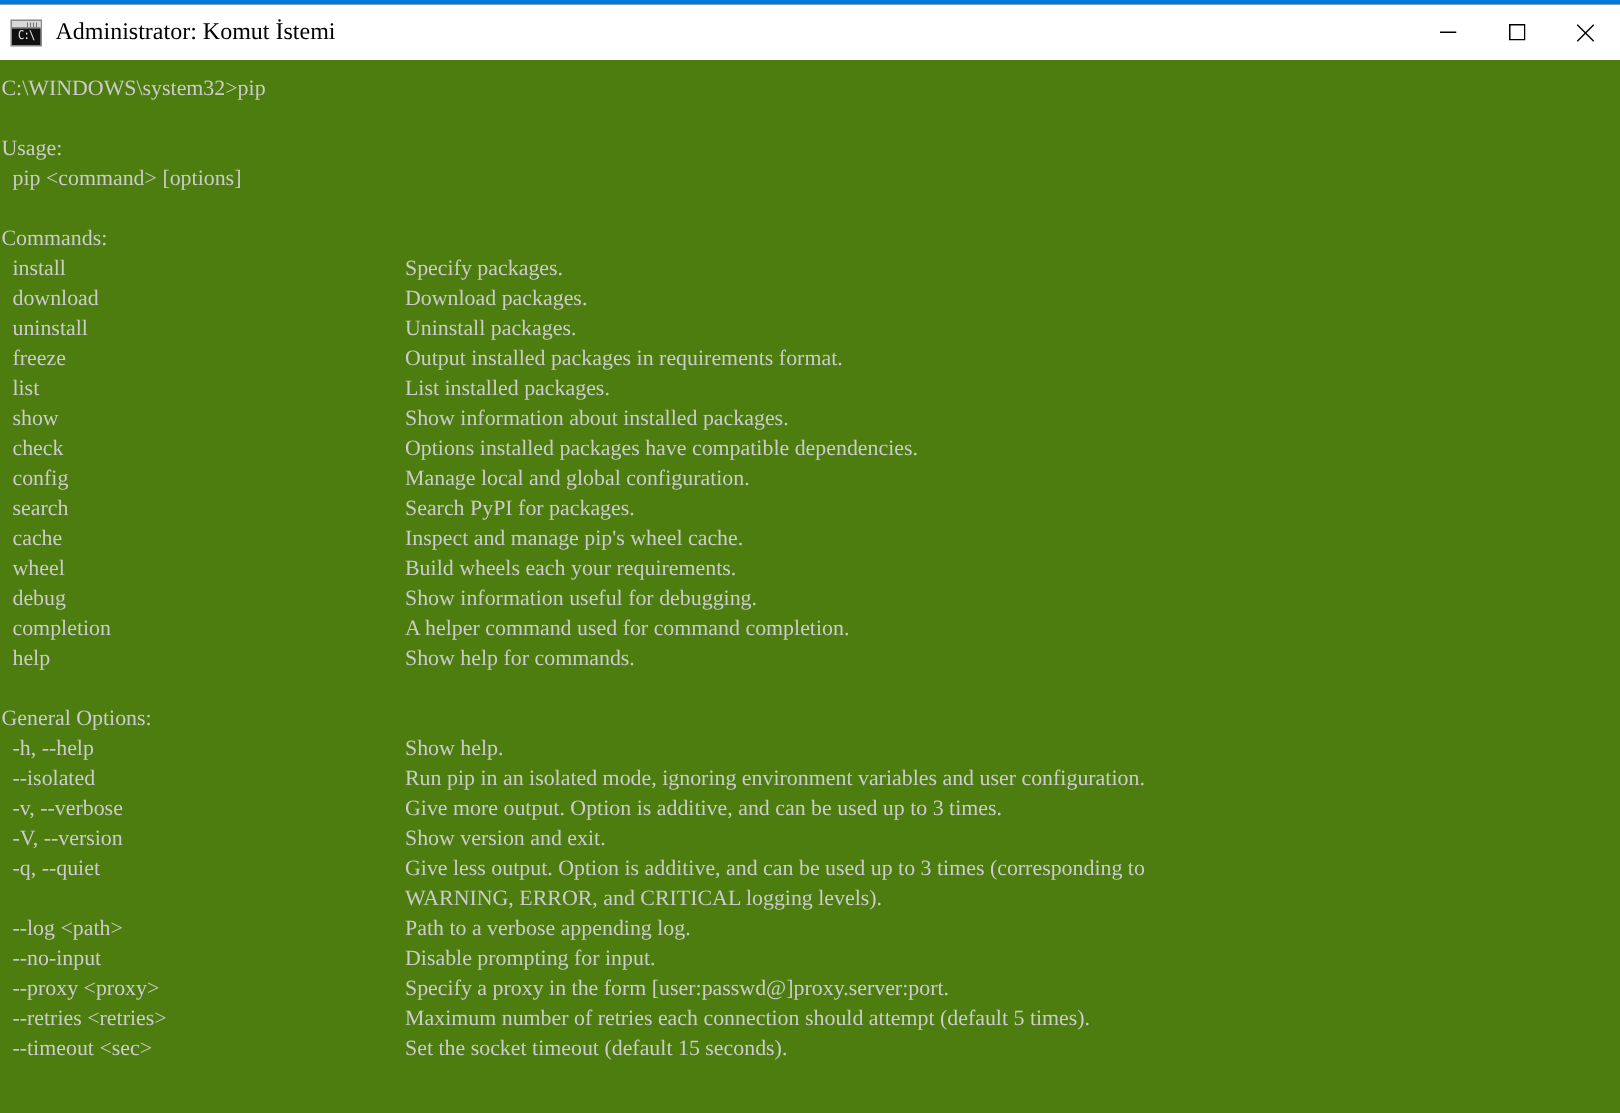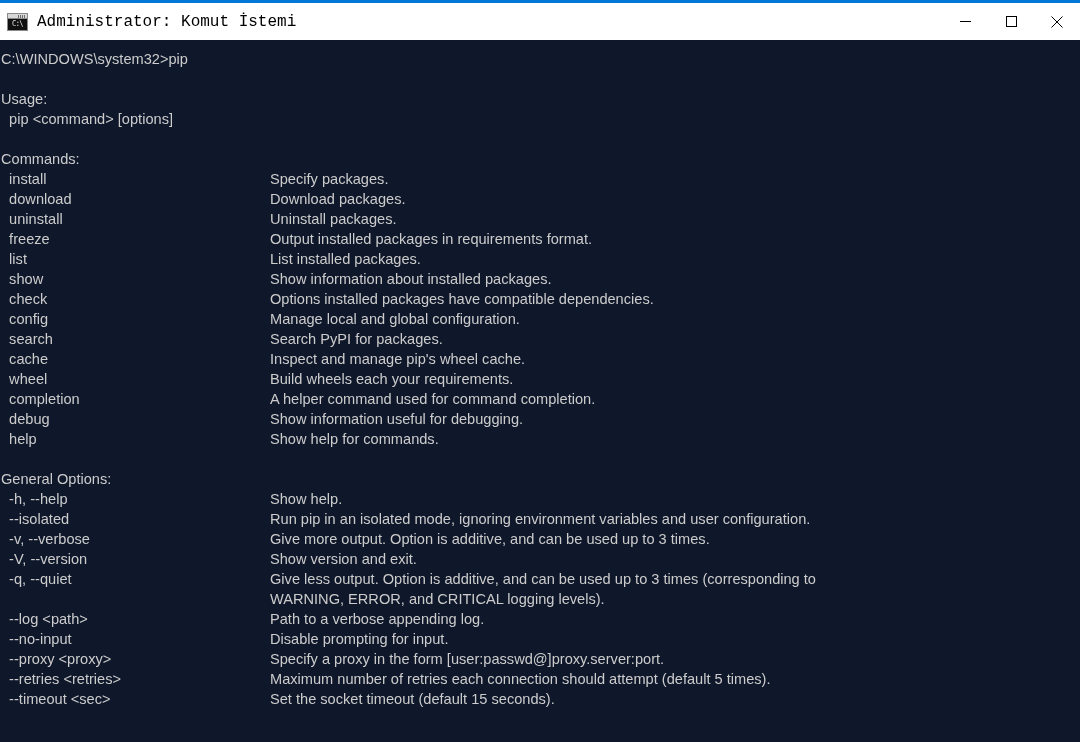--- a/index.html
+++ b/index.html
@@ -78,44 +78,44 @@
   }
   .cmd-icon .icon-prompt {
     color: #e8e8e8;
     font-family: "DejaVu Sans Mono", monospace;
     font-size: 7px;
     line-height: 1;
     letter-spacing: -0.5px;
     transform: scale(1, 1.15);
   }
   .title-text {
-    font-family: Liberation Mono, monospace;
+    font-family: Liberation Serif, serif;
     font-size: 16px;
     color: #000000;
     white-space: nowrap;
   }
   .window-controls {
     display: flex;
     height: 100%;
   }
   .ctrl {
     width: 46px;
     height: 100%;
     display: flex;
     align-items: center;
     justify-content: center;
     position: relative;
   }
   .ctrl svg { display: block; }
   
   .terminal {
     flex: 1 1 auto;
-    background: #0f172a;
+    background: #4d7c0f;
     color: #cccccc;
-    font-family: Liberation Sans, sans-serif;
+    font-family: Liberation Serif, serif;
     font-size: 14.6px;
     line-height: 20px;
     padding: 9px 0 0 0;
     overflow: hidden;
     position: relative;
   }
   .tline {
     height: 20px;
     white-space: pre;
     display: block;
@@ -194,22 +194,22 @@
         <div class="trow"><span class="col-name">  download</span><span class="col-desc">Download packages.</span></div>
         <div class="trow"><span class="col-name">  uninstall</span><span class="col-desc">Uninstall packages.</span></div>
         <div class="trow"><span class="col-name">  freeze</span><span class="col-desc">Output installed packages in requirements format.</span></div>
         <div class="trow"><span class="col-name">  list</span><span class="col-desc">List installed packages.</span></div>
         <div class="trow"><span class="col-name">  show</span><span class="col-desc">Show information about installed packages.</span></div>
         <div class="trow"><span class="col-name">  check</span><span class="col-desc">Options installed packages have compatible dependencies.</span></div>
         <div class="trow"><span class="col-name">  config</span><span class="col-desc">Manage local and global configuration.</span></div>
         <div class="trow"><span class="col-name">  search</span><span class="col-desc">Search PyPI for packages.</span></div>
         <div class="trow"><span class="col-name">  cache</span><span class="col-desc">Inspect and manage pip's wheel cache.</span></div>
         <div class="trow"><span class="col-name">  wheel</span><span class="col-desc">Build wheels each your requirements.</span></div>
+        <div class="trow"><span class="col-name">  debug</span><span class="col-desc">Show information useful for debugging.</span></div>
         <div class="trow"><span class="col-name">  completion</span><span class="col-desc">A helper command used for command completion.</span></div>
-        <div class="trow"><span class="col-name">  debug</span><span class="col-desc">Show information useful for debugging.</span></div>
         <div class="trow"><span class="col-name">  help</span><span class="col-desc">Show help for commands.</span></div>
       </div>
 
     <span class="blank"></span>
     <span class="tline">General Options:</span>
     <div id="options-list">
         <div class="trow"><span class="col-name">  -h, --help</span><span class="col-desc">Show help.</span></div>
         <div class="trow"><span class="col-name">  --isolated</span><span class="col-desc">Run pip in an isolated mode, ignoring environment variables and user configuration.</span></div>
         <div class="trow"><span class="col-name">  -v, --verbose</span><span class="col-desc">Give more output. Option is additive, and can be used up to 3 times.</span></div>
         <div class="trow"><span class="col-name">  -V, --version</span><span class="col-desc">Show version and exit.</span></div>

